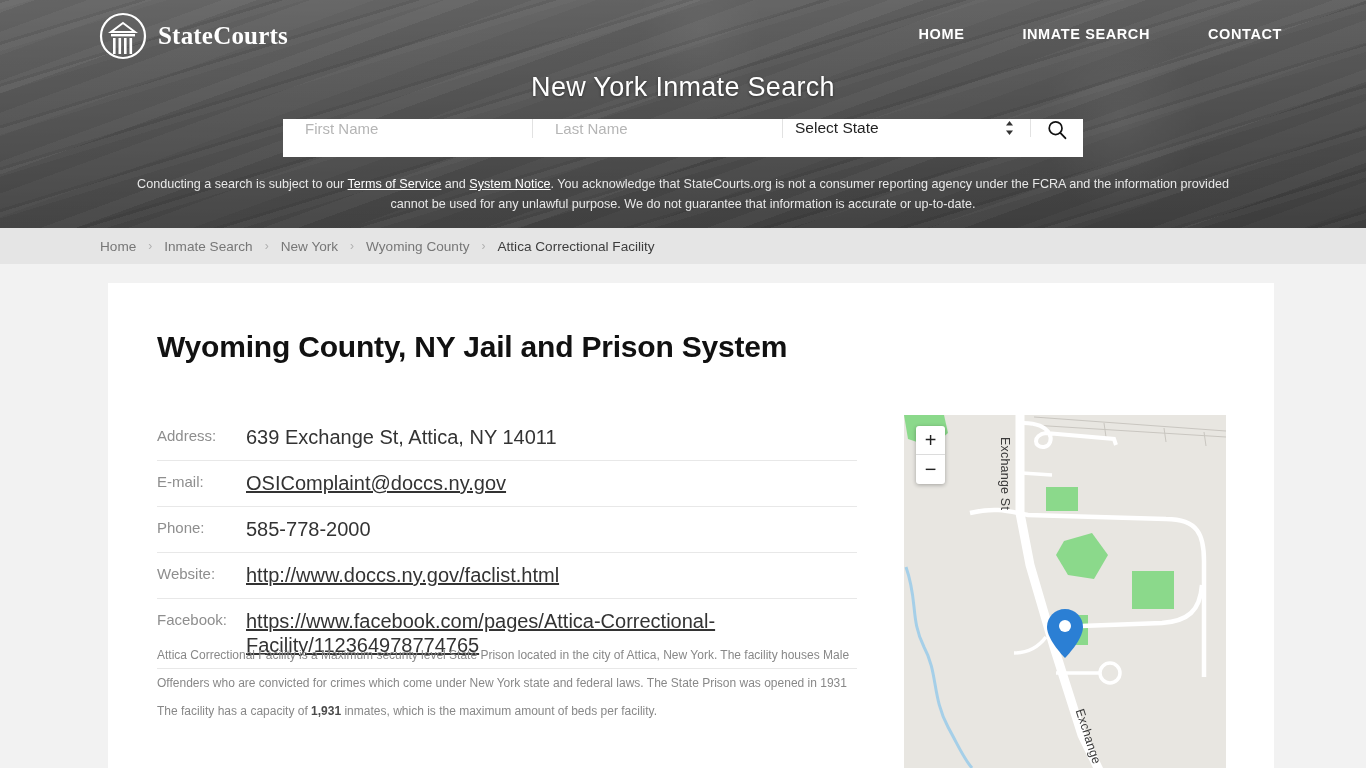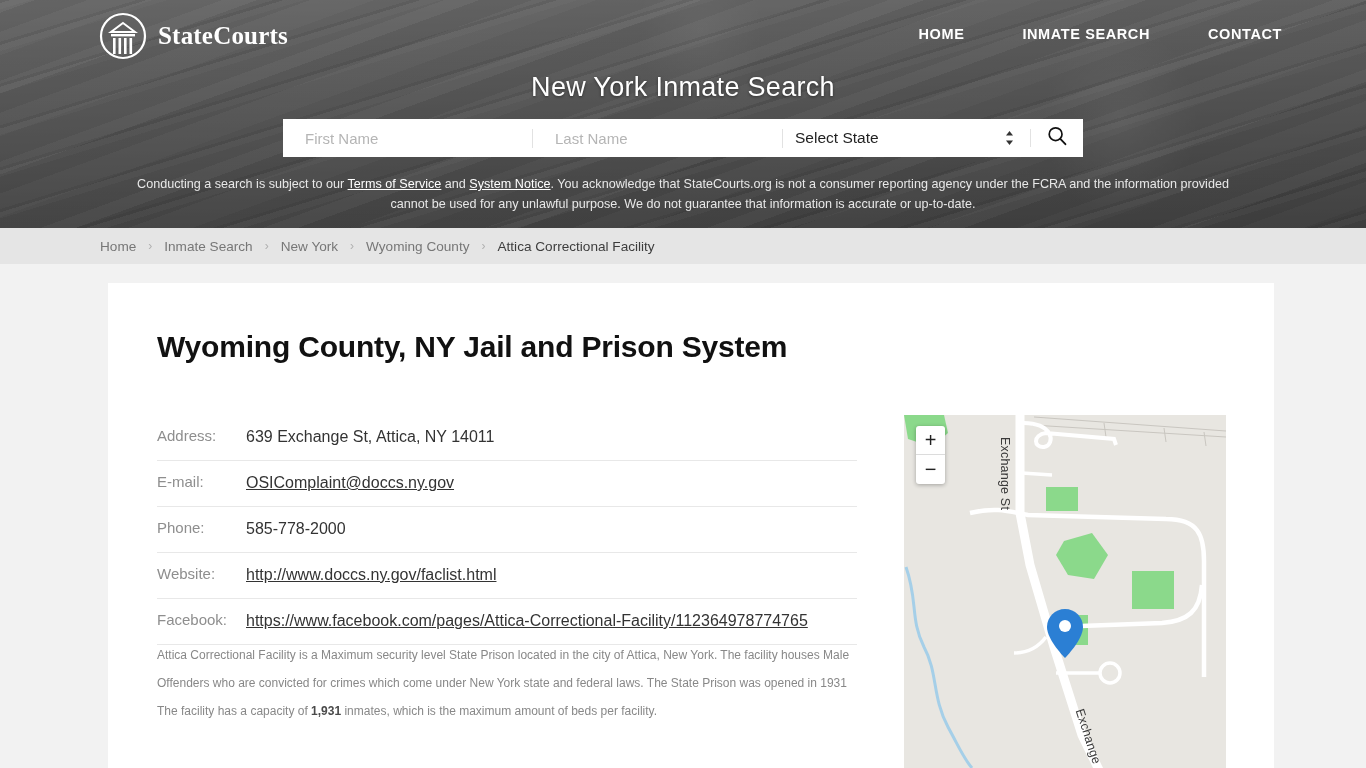--- a/index.html
+++ b/index.html
@@ -62,21 +62,21 @@
   
   .hero-title{
     position:absolute; top:72px; left:0; width:1366px; text-align:center;
     color:#fff; font-size:27px; font-weight:normal; letter-spacing:.3px;
     text-shadow:0 1px 3px rgba(0,0,0,.45);
   }
   
   .searchbar{
     position:absolute; left:283px; top:119px;
     width:800px; height:38px;
-    background:#fff; display:flex; align-items:center;
+    background:#fff; display:flex; align-items:flex-start;
   }
   .sb-field{
     flex:0 0 250px; display:flex; align-items:center;
     padding:0 0 0 20px; border-right:1px solid #e2e2e2;
   }
   .sb-field input{
     border:0; outline:0; width:100%; height:100%;
     font-family:"Liberation Sans", sans-serif; font-size:15px; color:#444;
     background:transparent;
   }
@@ -131,21 +131,21 @@
   }
   .info-row{
     display:flex; align-items:flex-start;
     border-bottom:1px solid #e8e8e8;
     padding:10px 0 11px 0;
   }
   .info-label{
     flex:0 0 89px; text-align:left; color:#8e8e8e; font-size:15px; line-height:22px;
   }
   .info-value{
-    flex:1 1 auto; color:#333; font-size:16px; line-height:24px; padding-left:0;
+    flex:1 1 auto; color:#333; font-size:20px; line-height:24px; padding-left:0;
   }
   .info-value a{ color:#333; text-decoration:underline; }
 
   
   .body-text{
     position:absolute; left:49px; top:358px; width:700px;
     color:#888; font-size:12px; line-height:28px;
   }
   .body-text b{ color:#4a4a4a; }
 

